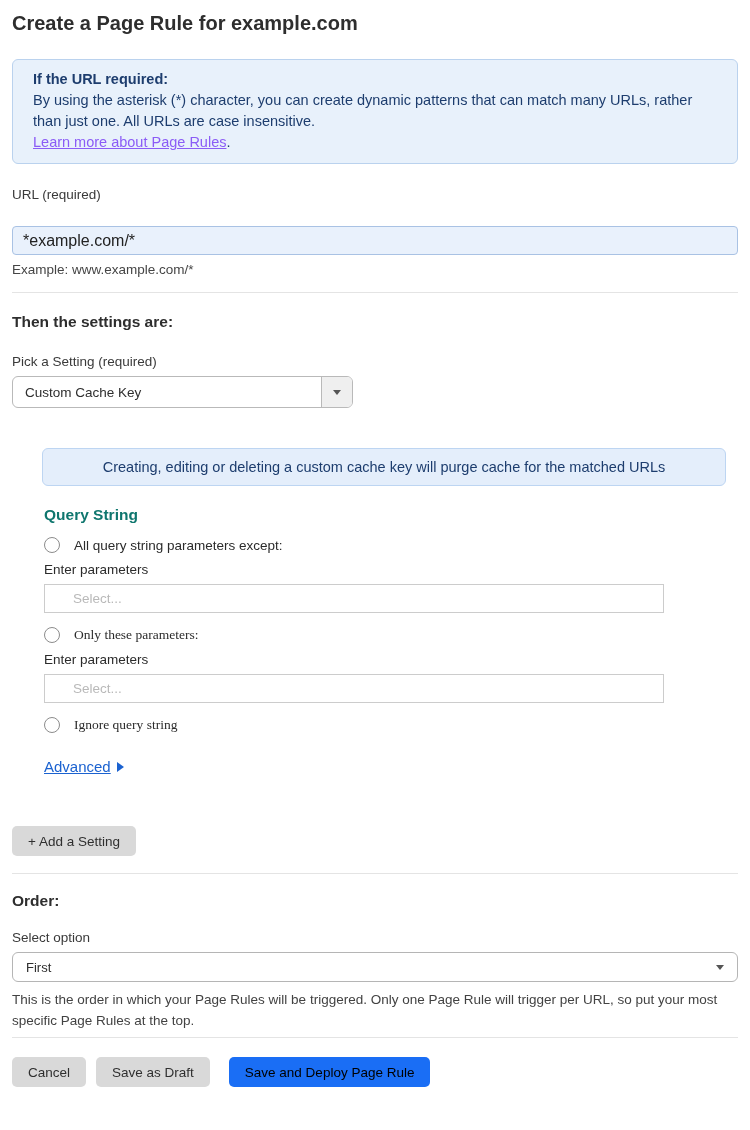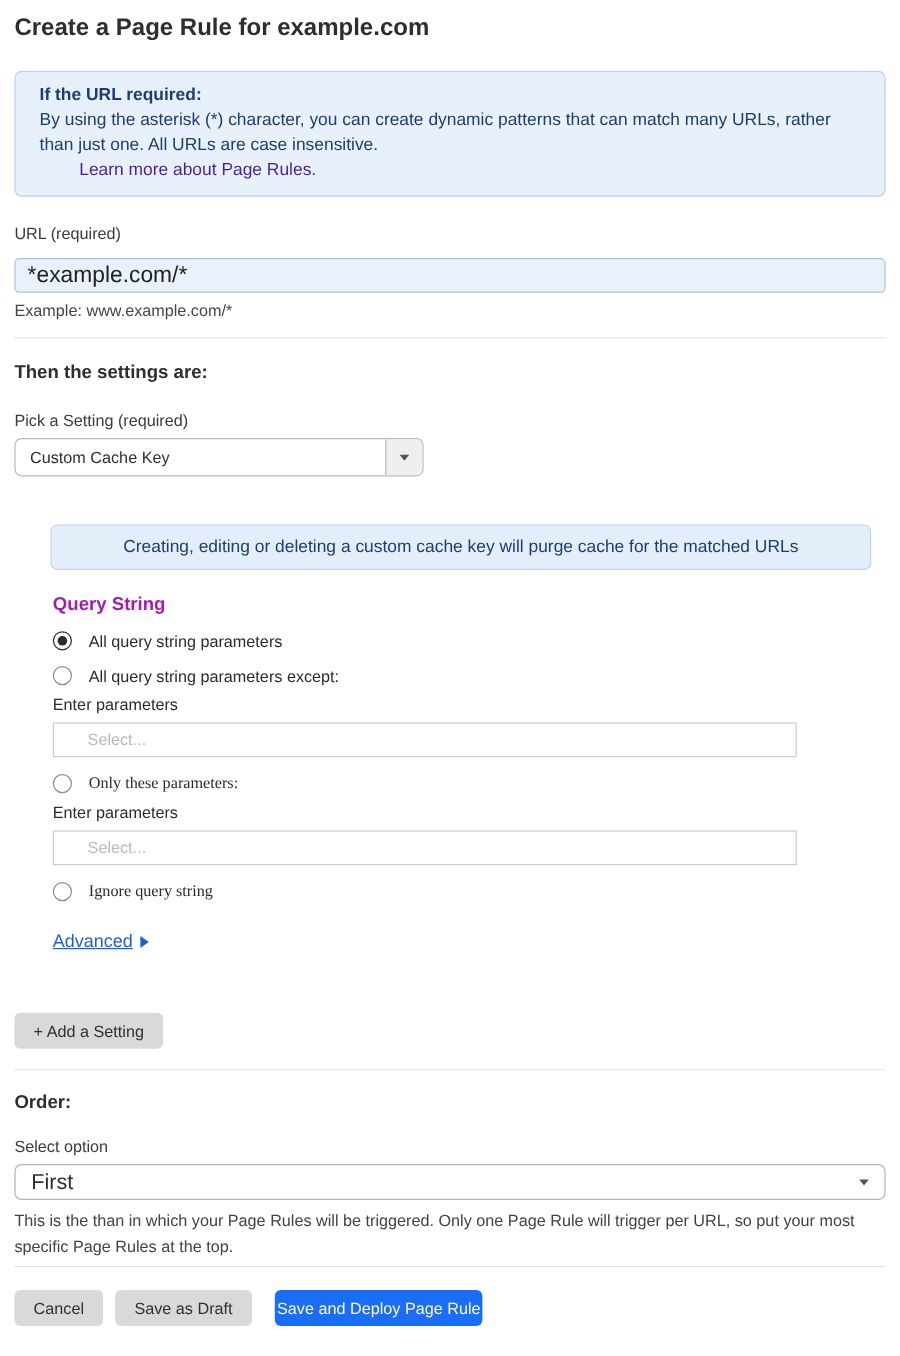--- a/index.html
+++ b/index.html
@@ -28,37 +28,37 @@
     background: #e8f1fb;
     border: 1px solid #bad2ee;
     border-radius: 6px;
     padding: 9px 20px 10px 20px;
     font-size: 14.5px;
     line-height: 21px;
     color: #1d3d6e;
   }
   .info-box .info-heading { font-weight: bold; }
   .info-box .info-link {
-    color: #4c1d95;
-    cursor: pointer;
-    margin-left: 33px;
+    color: #8b5cf6;
+    text-decoration: underline;
+    cursor: pointer;
   }
 
   .field-label { margin-top: 23px; font-size: 13.5px; color: #3a3a3a; }
 
   .url-input {
-    margin-top: 13px;
+    margin-top: 24px;
     width: 100%;
     height: 29px;
     background: #e9f1fc;
     border: 1px solid #a9c2e4;
     border-radius: 4px;
     padding: 0 10px;
     font-family: inherit;
-    font-size: 19px;
+    font-size: 16px;
     color: #222222;
   }
 
   .hint-text { margin-top: 7px; font-size: 13.5px; color: #454545; }
 
   .divider { margin-top: 15px; border: none; border-top: 1px solid #e4e4e4; height: 0; }
 
   .section-heading { margin-top: 20px; font-size: 15.5px; font-weight: bold; color: #2e2e2e; }
 
   
@@ -105,21 +105,21 @@
     border: 1px solid #bdd5f2;
     border-radius: 6px;
     display: flex;
     align-items: center;
     justify-content: center;
     font-size: 14.5px;
     color: #1d3d6e;
   }
 
   .qs-section { margin-left: 32px; }
-  .qs-heading { margin-top: 20px; font-size: 15.5px; font-weight: bold; color: #a21caf; }
+  .qs-heading { margin-top: 20px; font-size: 15.5px; font-weight: bold; color: #0f766e; }
 
   .radio-row { display: flex; align-items: center; gap: 14px; }
   .radio-row .radio-label { font-size: 13.5px; color: #2b2b2b; cursor: default; }
   .radio {
     width: 16px; height: 16px;
     border-radius: 50%;
     border: 1px solid #8c8c8c;
     background: #ffffff;
     position: relative;
     flex: none;
@@ -175,21 +175,21 @@
     border-radius: 5px;
     height: 30px;
     font-family: inherit;
     font-size: 13.5px;
     cursor: pointer;
     display: inline-flex;
     align-items: center;
     justify-content: center;
   }
   .btn-gray { background: #d9d9d9; color: #2f2f2f; padding: 0 16px; }
-  .btn-blue { background: #1a6ef5; color: #fef9c3; padding: 0 2px; text-align: center; }
+  .btn-blue { background: #1a6ef5; color: #000000; padding: 0 16px; text-align: center; }
 
   .add-setting-btn { margin-top: 50px; text-align: right; }
 
   .order-help {
     margin-top: 7px;
     font-size: 13.5px;
     line-height: 21px;
     color: #424242;
     max-width: 726px;
   }
@@ -198,21 +198,21 @@
     margin-top: 7px;
     width: 100%;
     height: 30px;
     border: 1px solid #b5b5b5;
     border-radius: 6px;
     background: #ffffff;
     display: flex;
     align-items: center;
     justify-content: space-between;
     padding: 0 13px;
-    font-size: 18px;
+    font-size: 13px;
     color: #2e2e2e;
     cursor: pointer;
   }
 
   .actions-row { margin-top: 19px; display: flex; align-items: center; }
   .actions-row .btn + .btn { margin-left: 10px; }
   .actions-row .btn-blue { margin-left: 19px !important; }
 </style>
 </head>
 <body>
@@ -241,24 +241,20 @@
     <div class="select-arrow-btn">
       <span class="caret-down"></span>
     </div>
   </div>
 
   <div class="notice-box">Creating, editing or deleting a custom cache key will purge cache for the matched URLs</div>
 
   <div class="qs-section">
     <div class="qs-heading">Query String</div>
 
-    <div class="radio-row mt12">
-      <span class="radio checked"></span>
-      <span class="radio-label">All query string parameters</span>
-    </div>
 
     <div class="radio-row mt12">
       <span class="radio"></span>
       <span class="radio-label">All query string parameters except:</span>
     </div>
     <div class="sub-field">
       <div class="sub-label">Enter parameters</div>
       <input class="param-input" type="text" placeholder="Select..." style="">
     </div>
 
@@ -288,21 +284,21 @@
 
   <hr class="divider" style="margin-top:17px;">
 
   <div class="section-heading" style="margin-top:18px;">Order:</div>
 
   <div class="field-label" style="margin-top:20px;">Select option</div>
   <div class="order-select">
     <span>First</span>
     <span class="caret-down"></span>
   </div>
-  <div class="order-help">This is the than in which your Page Rules will be triggered. Only one Page Rule will trigger per URL, so put your most specific Page Rules at the top.</div>
+  <div class="order-help">This is the order in which your Page Rules will be triggered. Only one Page Rule will trigger per URL, so put your most specific Page Rules at the top.</div>
 
   <hr class="divider" style="margin-top:6px;">
 
   <div class="actions-row">
     <button class="btn btn-gray">Cancel</button>
     <button class="btn btn-gray">Save as Draft</button>
     <button class="btn btn-blue">Save and Deploy Page Rule</button>
   </div>
 
   

